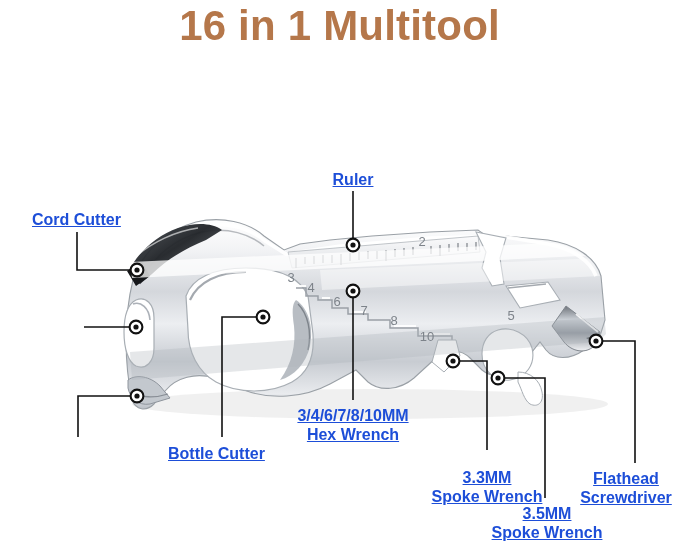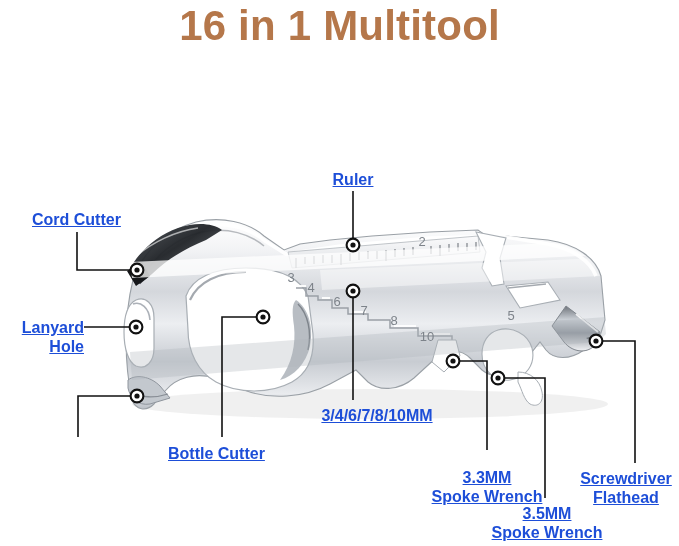--- a/index.html
+++ b/index.html
@@ -308,46 +308,43 @@
       <circle cx="498" cy="378" r="2.6" fill="#111111"></circle>
       <path d="M 603 341 L 635 341 L 635 463" fill="none" stroke="#111111" stroke-width="1.6"></path>
       <circle cx="596" cy="341" r="6.4" fill="#ffffff" stroke="#111111" stroke-width="2.1"></circle>
       <circle cx="596" cy="341" r="2.6" fill="#111111"></circle>
     </svg>
 
   <div class="label left" style="left:32px; top:210px;">
     <span>Cord Cutter</span>
   </div>
 
-  <div class="label right" style="left:0px; top:318px; width:84px;">
-    <div>Lanyard</div>
-    <div>Hole</div>
-  </div>
 
 
   <div class="label left" style="left:168px; top:444px;">
     <span>Bottle Cutter</span>
   </div>
 
   <div class="label center" style="left:303px; top:170px; width:100px;">
     <span>Ruler</span>
   </div>
 
-  <div class="label center" style="left:292px; top:406px; width:122px;margin-left:24px;">
+  <div class="label center" style="left:292px; top:406px; width:122px;">
     <div>3/4/6/7/8/10MM</div>
+    <div>Hex Wrench</div>
   </div>
 
   <div class="label center" style="left:418px; top:468px; width:138px;">
     <div>3.3MM</div>
     <div>Spoke Wrench</div>
   </div>
 
   <div class="label center" style="left:478px; top:504px; width:138px;">
     <div>3.5MM</div>
     <div>Spoke Wrench</div>
   </div>
 
   <div class="label center" style="left:573px; top:469px; width:106px;">
+    <div>Flathead</div>
     <div>Screwdriver</div>
-    <div>Flathead</div>
   </div>
 
 </div>
 
 </body></html>

